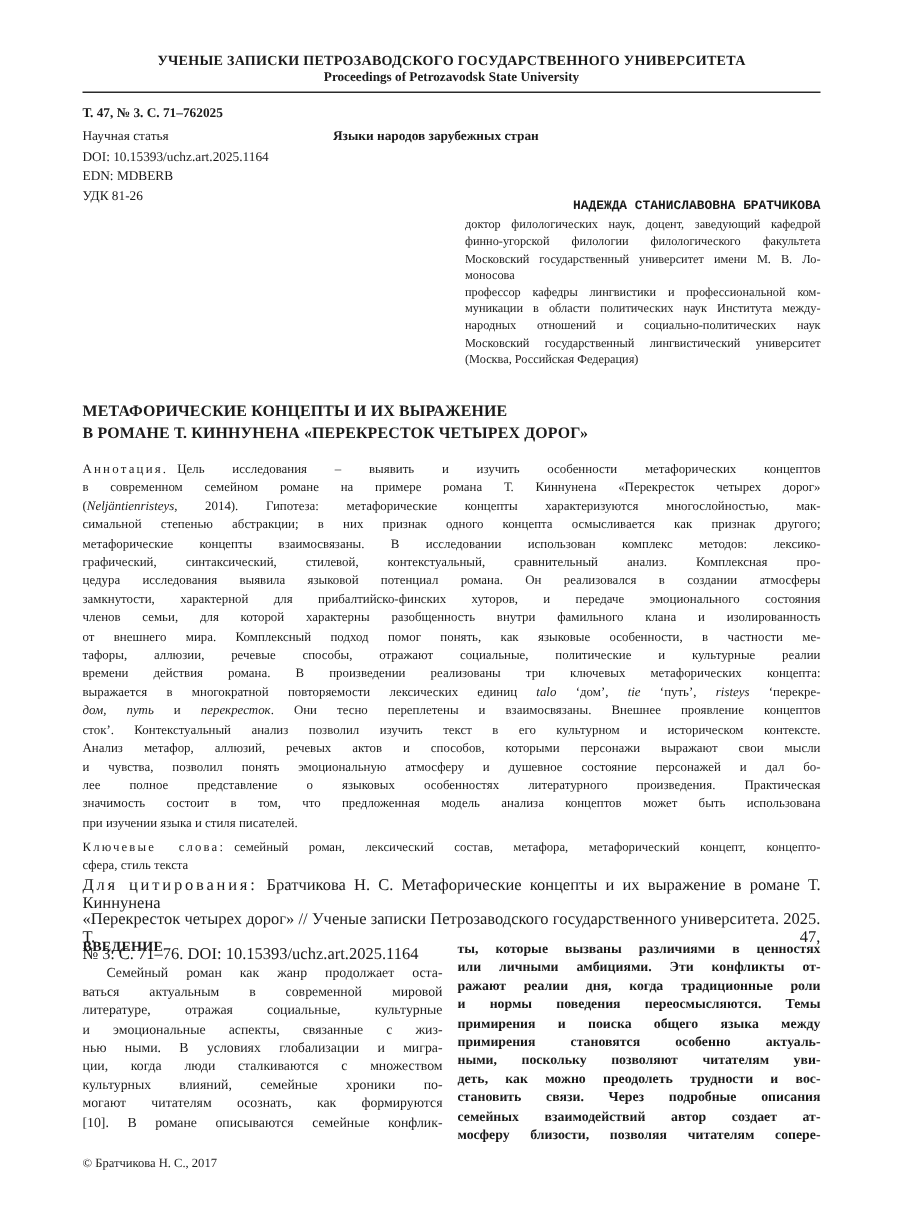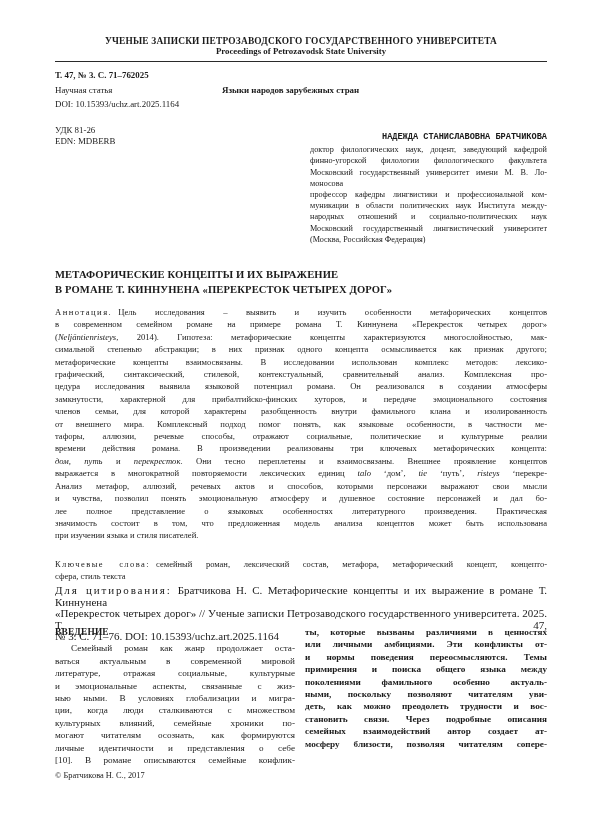--- a/index.html
+++ b/index.html
@@ -11,21 +11,21 @@
   
   .jr-ru{top:36px;text-align:center;font-weight:bold;font-size:9.4px;letter-spacing:.02em;}
   .jr-en{top:46px;text-align:center;font-weight:bold;font-size:8.8px;}
   .rule{top:61px;border-top:1px solid #2a2a2a;height:0;}
 
   .meta{font-size:8.9px;line-height:13px;}
   .row-vol{top:69px;display:flex;font-weight:bold;}
   .row-type{top:84px;}
   .rubric{position:absolute;left:167px;top:0;font-weight:bold;}
   .row-doi{top:98px;}
-  .row-edn{top:111px;margin-top:24px;}
+  .row-edn{top:111px;}
   .row-udc{top:124px;}
 
   
   .author{top:132px;left:310px;width:237px;font-size:8.2px;line-height:11.2px;}
   .author-name{font-weight:bold;text-align:right;font-size:8.6px;margin-bottom:1px;font-family:Liberation Mono, monospace;}
 
   
   .title{top:268px;font-weight:bold;font-size:10.6px;line-height:14.6px;letter-spacing:.01em;}
 
   
@@ -95,22 +95,23 @@
       <div class="ln"><span>(</span><span class="it">Neljäntienristeys</span><span>, 2014). Гипотеза: метафорические концепты характеризуются многослойностью, мак-</span></div>
       <div class="ln"><span>симальной степенью абстракции; в них признак одного концепта осмысливается как признак другого;</span></div>
       <div class="ln"><span>метафорические концепты взаимосвязаны. В исследовании использован комплекс методов: лексико-</span></div>
       <div class="ln"><span>графический, синтаксический, стилевой, контекстуальный, сравнительный анализ. Комплексная про-</span></div>
       <div class="ln"><span>цедура исследования выявила языковой потенциал романа. Он реализовался в создании атмосферы</span></div>
       <div class="ln"><span>замкнутости, характерной для прибалтийско-финских хуторов, и передаче эмоционального состояния</span></div>
       <div class="ln"><span>членов семьи, для которой характерны разобщенность внутри фамильного клана и изолированность</span></div>
       <div class="ln"><span>от внешнего мира. Комплексный подход помог понять, как языковые особенности, в частности ме-</span></div>
       <div class="ln"><span>тафоры, аллюзии, речевые способы, отражают социальные, политические и культурные реалии</span></div>
       <div class="ln"><span>времени действия романа. В произведении реализованы три ключевых метафорических концепта:</span></div>
+      <div class="ln"><span>выражается в многократной повторяемости лексических единиц </span><span class="it">talo</span><span> ‘дом’, </span><span class="it">tie</span><span> ‘путь’, </span><span class="it">risteys</span><span> ‘перекре-</span></div>
       <div class="ln"><span class="it">дом, путь</span><span> и </span><span class="it">перекресток</span><span>. Они тесно переплетены и взаимосвязаны. Внешнее проявление концептов</span></div>
-      <div class="ln"><span>выражается в многократной повторяемости лексических единиц </span><span class="it">talo</span><span> ‘дом’, </span><span class="it">tie</span><span> ‘путь’, </span><span class="it">risteys</span><span> ‘перекре-</span></div>
+      <div class="ln"><span>сток’. Контекстуальный анализ позволил изучить текст в его культурном и историческом контексте.</span></div>
       <div class="ln"><span>Анализ метафор, аллюзий, речевых актов и способов, которыми персонажи выражают свои мысли</span></div>
       <div class="ln"><span>и чувства, позволил понять эмоциональную атмосферу и душевное состояние персонажей и дал бо-</span></div>
       <div class="ln"><span>лее полное представление о языковых особенностях литературного произведения. Практическая</span></div>
       <div class="ln"><span>значимость состоит в том, что предложенная модель анализа концептов может быть использована</span></div>
       <div class="ln last"><span>при изучении языка и стиля писателей.</span></div>
     </div>
 
   <div class="abs content-x keywords">
       <div class="ln"><span class="sp">Ключевые слова:</span><span>семейный роман, лексический состав, метафора, метафорический концепт, концепто-</span></div>
       <div class="ln last"><span>сфера, стиль текста</span></div>
@@ -126,31 +127,31 @@
     <div class="sec-head">ВВЕДЕНИЕ</div>
     <div>
         <div class="ln ind"><span>Семейный роман как жанр продолжает оста-</span></div>
         <div class="ln"><span>ваться актуальным в современной мировой</span></div>
         <div class="ln"><span>литературе, отражая социальные, культурные</span></div>
         <div class="ln"><span>и эмоциональные аспекты, связанные с жиз-</span></div>
         <div class="ln"><span>нью ными. В условиях глобализации и мигра-</span></div>
         <div class="ln"><span>ции, когда люди сталкиваются с множеством</span></div>
         <div class="ln"><span>культурных влияний, семейные хроники по-</span></div>
         <div class="ln"><span>могают читателям осознать, как формируются</span></div>
-        <div class="ln"><span>личные идентичности и представления о себе</span></div>
         <div class="ln"><span>[10]. В романе описываются семейные конфлик-</span></div>
       </div>
   </div>
   <div class="abs col col-right">
     <div>
         <div class="ln"><span>ты, которые вызваны различиями в ценностях</span></div>
         <div class="ln"><span>или личными амбициями. Эти конфликты от-</span></div>
+        <div class="ln"><span>ражают реалии дня, когда традиционные роли</span></div>
         <div class="ln"><span>и нормы поведения переосмысляются. Темы</span></div>
         <div class="ln"><span>примирения и поиска общего языка между</span></div>
-        <div class="ln"><span>поколениями фамильного особенно актуаль-</span></div>
+        <div class="ln"><span>примирения становятся особенно актуаль-</span></div>
         <div class="ln"><span>ными, поскольку позволяют читателям уви-</span></div>
         <div class="ln"><span>деть, как можно преодолеть трудности и вос-</span></div>
         <div class="ln"><span>становить связи. Через подробные описания</span></div>
         <div class="ln"><span>семейных взаимодействий автор создает ат-</span></div>
         <div class="ln"><span>мосферу близости, позволяя читателям сопере-</span></div>
       </div>
   </div>
 
   <div class="abs content-x footer">© Братчикова Н. С., 2017</div>
 

